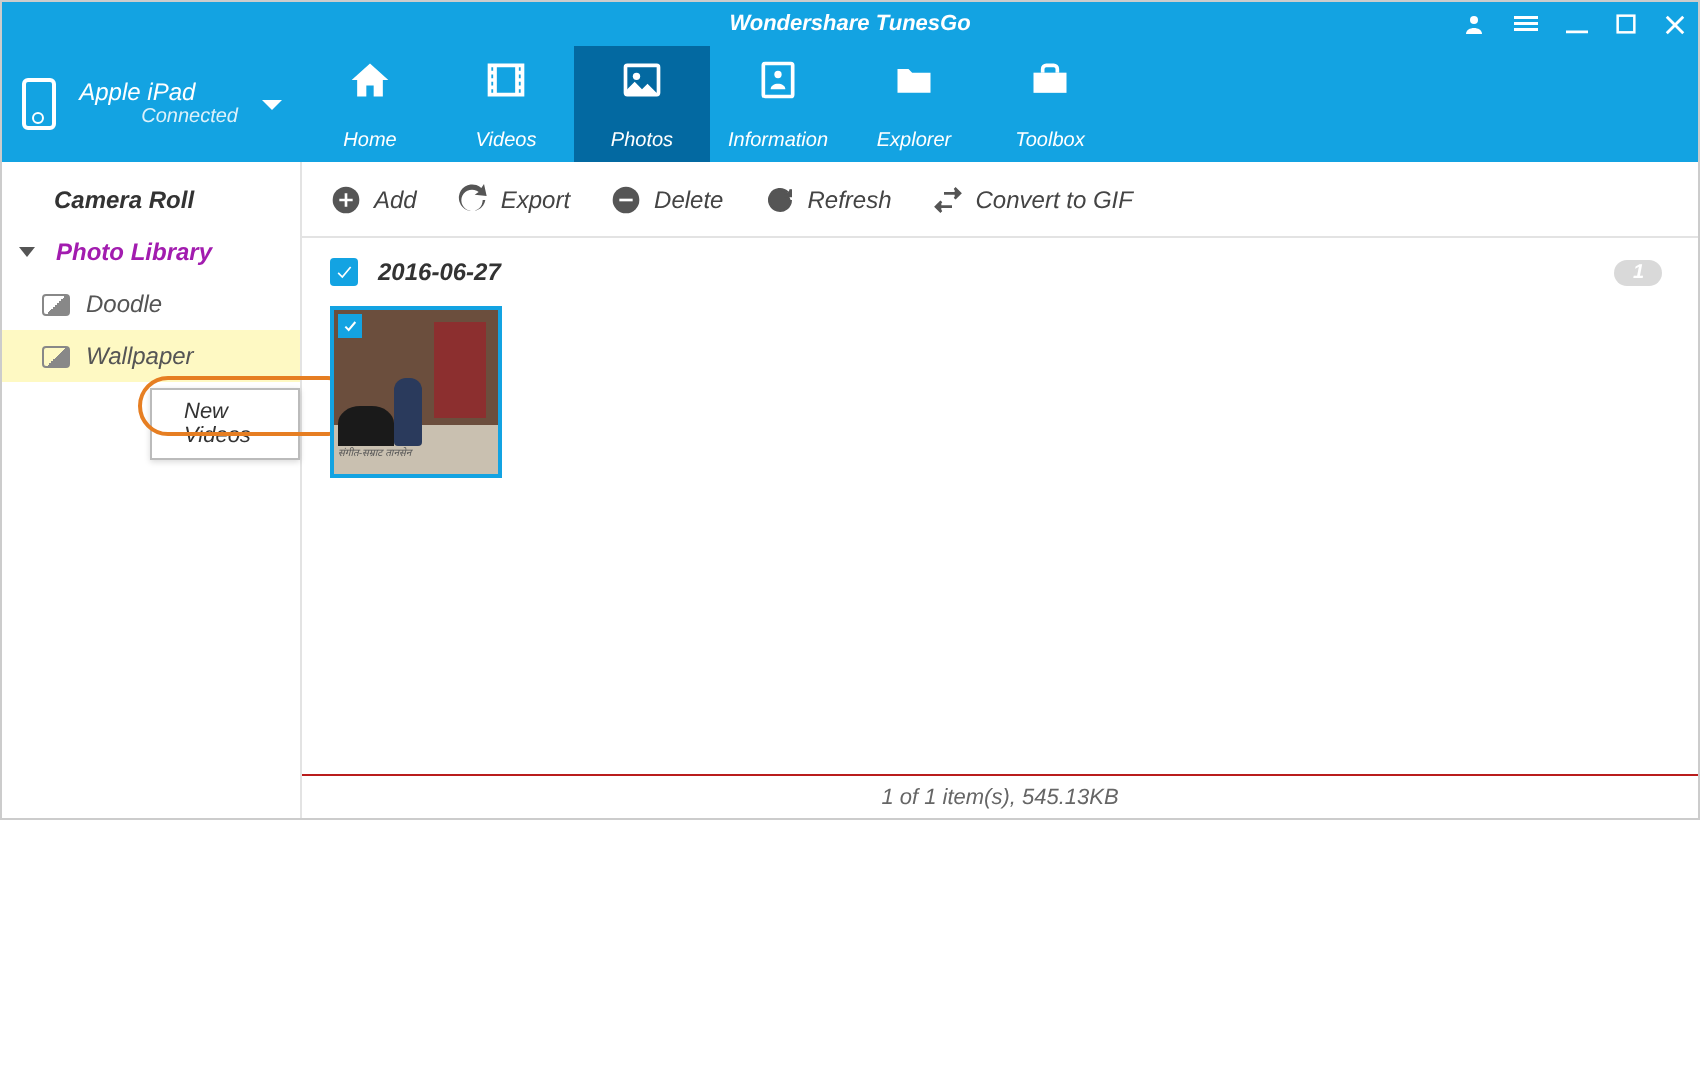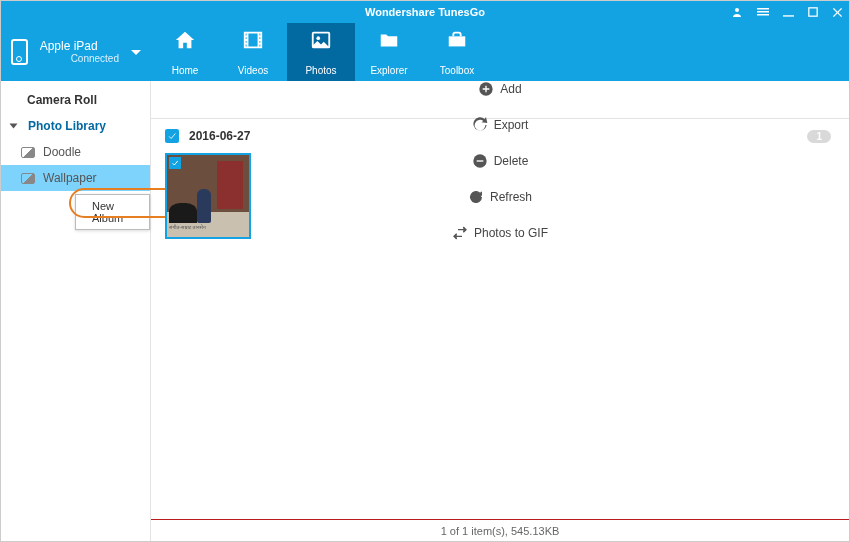--- a/index.html
+++ b/index.html
@@ -1,45 +1,45 @@
 <!DOCTYPE html>
 <html><head>
 <meta charset="utf-8">
 <style>
 * { margin: 0; padding: 0; box-sizing: border-box; font-family: "Segoe UI", Arial, sans-serif; }
 body { width: 850px; height: 542px; overflow: hidden; background: #fff; }
-.window { width: 850px; height: 542px; display: flex; flex-direction: column; border: 1px solid #ccc; }
+.window { width: 850px; height: 410px; display: flex; flex-direction: column; border: 1px solid #ccc; font-style: italic; }
 .titlebar { background: #13a3e2; height: 22px; display: flex; align-items: center; justify-content: center; position: relative; color: #fff; font-size: 11px; font-weight: 600; }
 .titlebar .controls { position: absolute; right: 6px; top: 0; height: 22px; display: flex; align-items: center; gap: 14px; }
 .titlebar .controls span { cursor: pointer; }
 .titlebar .controls svg { display: block; }
 .topbar { background: #13a3e2; height: 58px; display: flex; align-items: stretch; }
 .device { width: 150px; display: flex; align-items: center; gap: 12px; padding: 0 10px; position: relative; }
 .device .devicon { width: 18px; height: 26px; border: 2px solid #fff; border-radius: 3px; position: relative; }
 .device .devicon::after { content: ""; position: absolute; bottom: 1px; left: 50%; transform: translateX(-50%); width: 4px; height: 4px; border: 1px solid #fff; border-radius: 50%; }
 .device .text { color: #fff; font-size: 12px; line-height: 1.2; }
 .device .text .sub { font-size: 10px; opacity: .85; margin-left: 31px; }
 .device .caret { margin-left: auto; width: 0; height: 0; border-left: 5px solid transparent; border-right: 5px solid transparent; border-top: 5px solid #fff; }
 .navs { display: flex; flex: 1; }
 .nav { width: 68px; display: flex; flex-direction: column; align-items: center; justify-content: center; color: #fff; font-size: 10px; gap: 14px; cursor: pointer; }
 .nav.active { background: #0369a1; }
 .nav svg { fill: #fff; }
 .body { flex: 1; display: flex; min-height: 0; }
 .sidebar { width: 150px; border-right: 1px solid #e3e3e3; padding-top: 6px; font-size: 12px; color: #555; position: relative; }
 .sidebar .item { display: flex; align-items: center; padding: 6px 10px; gap: 8px; cursor: pointer; }
 .sidebar .item.root { font-weight: 700; color: #333; padding-left: 26px; }
-.sidebar .item.expand { font-weight: 700; color: #0369a1; }
+.sidebar .item.expand { font-weight: 700; color: #a21caf; }
 .sidebar .item.sub { padding-left: 20px; }
-.sidebar .item.selected { background: #7dd3fc; }
+.sidebar .item.selected { background: #fef9c3; }
 .tri { display: inline-block; width: 0; height: 0; border-top: 4px solid transparent; border-bottom: 4px solid transparent; border-left: 5px solid #555; transform: rotate(90deg); margin-right: 4px; }
 .imgicon { width: 14px; height: 11px; border: 1px solid #888; border-radius: 2px; position: relative; background: linear-gradient(135deg, transparent 50%, #888 50%); }
 .newalbum { position: absolute; left: 74px; top: 113px; background: #fff; border: 1px solid #bbb; padding: 5px 16px; font-size: 11px; color: #333; box-shadow: 0 1px 3px rgba(0,0,0,.15); }
 .ring { position: absolute; left: 68px; top: 107px; width: 110px; height: 30px; border: 2px solid #e67e22; border-radius: 15px; pointer-events: none; }
 .main { flex: 1; display: flex; flex-direction: column; min-width: 0; }
-.toolbar { height: 38px; border-bottom: 1px solid #e3e3e3; display: flex; align-items: center; padding: 0 14px; gap: 20px; font-size: 12px; color: #444; flex-direction: column; }
+.toolbar { height: 38px; border-bottom: 1px solid #e3e3e3; display: flex; align-items: center; padding: 0 14px; gap: 20px; font-size: 12px; color: #444; }
 .tbtn { display: flex; align-items: center; gap: 6px; cursor: pointer; }
 .section { padding: 10px 14px 4px; display: flex; align-items: center; gap: 10px; font-size: 12px; font-weight: 700; color: #333; }
 .chk { width: 14px; height: 14px; background: #13a3e2; border-radius: 2px; display: flex; align-items: center; justify-content: center; }
 .chk svg { stroke: #fff; fill: none; stroke-width: 2; }
 .badge { margin-left: auto; background: #d9d9d9; color: #fff; font-size: 10px; font-weight: 700; padding: 1px 9px; border-radius: 8px; margin-right: 4px; }
 .grid { padding: 6px 14px; flex: 1; overflow: auto; }
 .thumb { width: 86px; height: 86px; border: 2px solid #13a3e2; position: relative; background: #8b6f5c; }
 .thumb .chkmini { position: absolute; top: 2px; left: 2px; width: 12px; height: 12px; background: #13a3e2; display: flex; align-items: center; justify-content: center; }
 .thumb .art { position: absolute; inset: 0; background: linear-gradient(180deg, #6b4e3d 0%, #6b4e3d 70%, #c9c0b0 70%, #c9c0b0 100%); }
 .thumb .door { position: absolute; right: 6px; top: 6px; width: 26px; height: 48px; background: #8c2f2f; }
@@ -114,20 +114,28 @@
       <div class="nav active">
         <svg width="24" height="22" viewBox="0 0 24 24">
             <rect x="3" y="4" width="18" height="16" rx="1" fill="none" stroke="#fff" stroke-width="2"></rect>
             <circle cx="9" cy="10" r="2"></circle>
             <path d="M3 18l5-5 4 4 3-3 6 6H3z"></path>
           </svg>
         <span>Photos</span>
       </div>
       <div class="nav">
         <svg width="24" height="22" viewBox="0 0 24 24">
+            <rect x="4" y="3" width="16" height="18" rx="1" fill="none" stroke="#fff" stroke-width="2"></rect>
+            <circle cx="12" cy="9" r="2"></circle>
+            <path d="M8 17c0-2 2-3 4-3s4 1 4 3"></path>
+          </svg>
+        <span>Information</span>
+      </div>
+      <div class="nav">
+        <svg width="24" height="22" viewBox="0 0 24 24">
             <path d="M3 6h6l2 2h10v11H3z"></path>
           </svg>
         <span>Explorer</span>
       </div>
       <div class="nav">
         <svg width="24" height="22" viewBox="0 0 24 24">
             <rect x="3" y="8" width="18" height="11"></rect>
             <path d="M8 8V6a2 2 0 012-2h4a2 2 0 012 2v2" fill="none" stroke="#fff" stroke-width="2"></path>
           </svg>
         <span>Toolbox</span>
@@ -146,21 +154,21 @@
       </div>
       <div class="item sub">
         <span class="imgicon"></span>
         <span>Doodle</span>
       </div>
       <div class="item sub selected">
         <span class="imgicon"></span>
         <span>Wallpaper</span>
       </div>
       <div class="newalbum">
-        <span>New Album</span>
+        <span>New Videos</span>
       </div>
       <div class="ring"></div>
     </div>
 
     <div class="main">
       <div class="toolbar">
         <div class="tbtn icbtn">
           <svg width="16" height="16" viewBox="0 0 24 24">
               <circle cx="12" cy="12" r="10"></circle>
               <path d="M12 7v10M7 12h10" stroke="#fff" stroke-width="2"></path>
@@ -183,21 +191,21 @@
         <div class="tbtn icbtn">
           <svg width="16" height="16" viewBox="0 0 24 24" fill="none" stroke="#555" stroke-width="2">
               <path d="M20 12a8 8 0 1 1-2.3-5.6M20 4v5h-5"></path>
             </svg>
           <span>Refresh</span>
         </div>
         <div class="tbtn icbtn">
           <svg width="16" height="16" viewBox="0 0 24 24" fill="none" stroke="#555" stroke-width="2">
               <path d="M17 3l4 4-4 4M21 7H9M7 21l-4-4 4-4M3 17h12"></path>
             </svg>
-          <span>Photos to GIF</span>
+          <span>Convert to GIF</span>
         </div>
       </div>
 
       <div class="section">
         <span class="chk">
             <svg width="10" height="10" viewBox="0 0 24 24">
               <polyline points="5 13 10 18 20 6"></polyline>
             </svg>
           </span>
         <span>2016-06-27</span>

